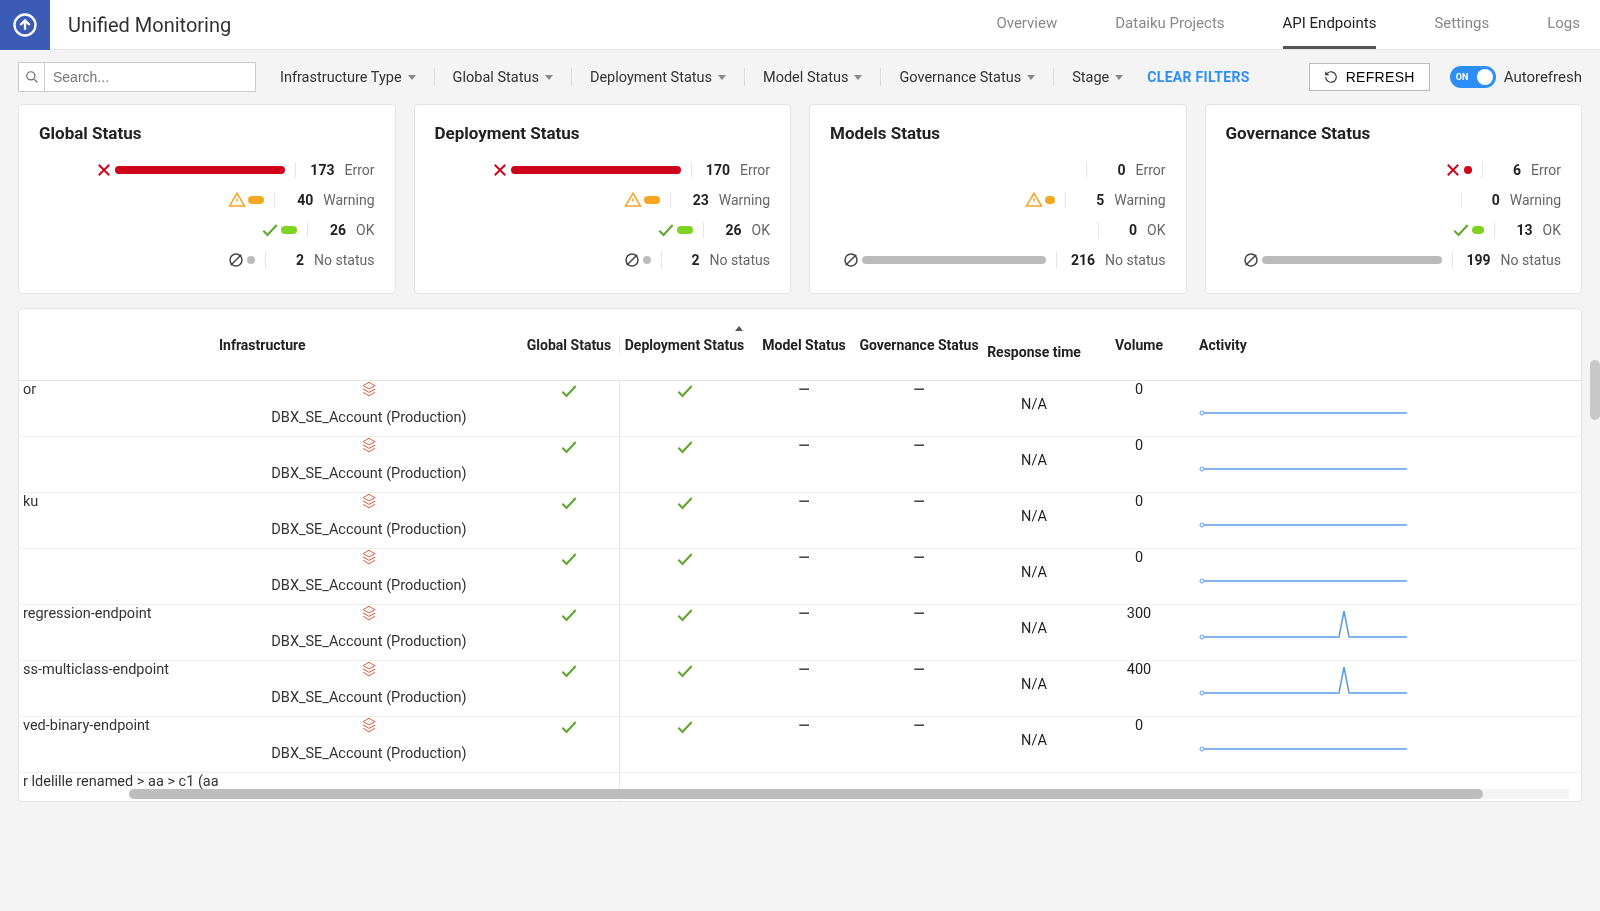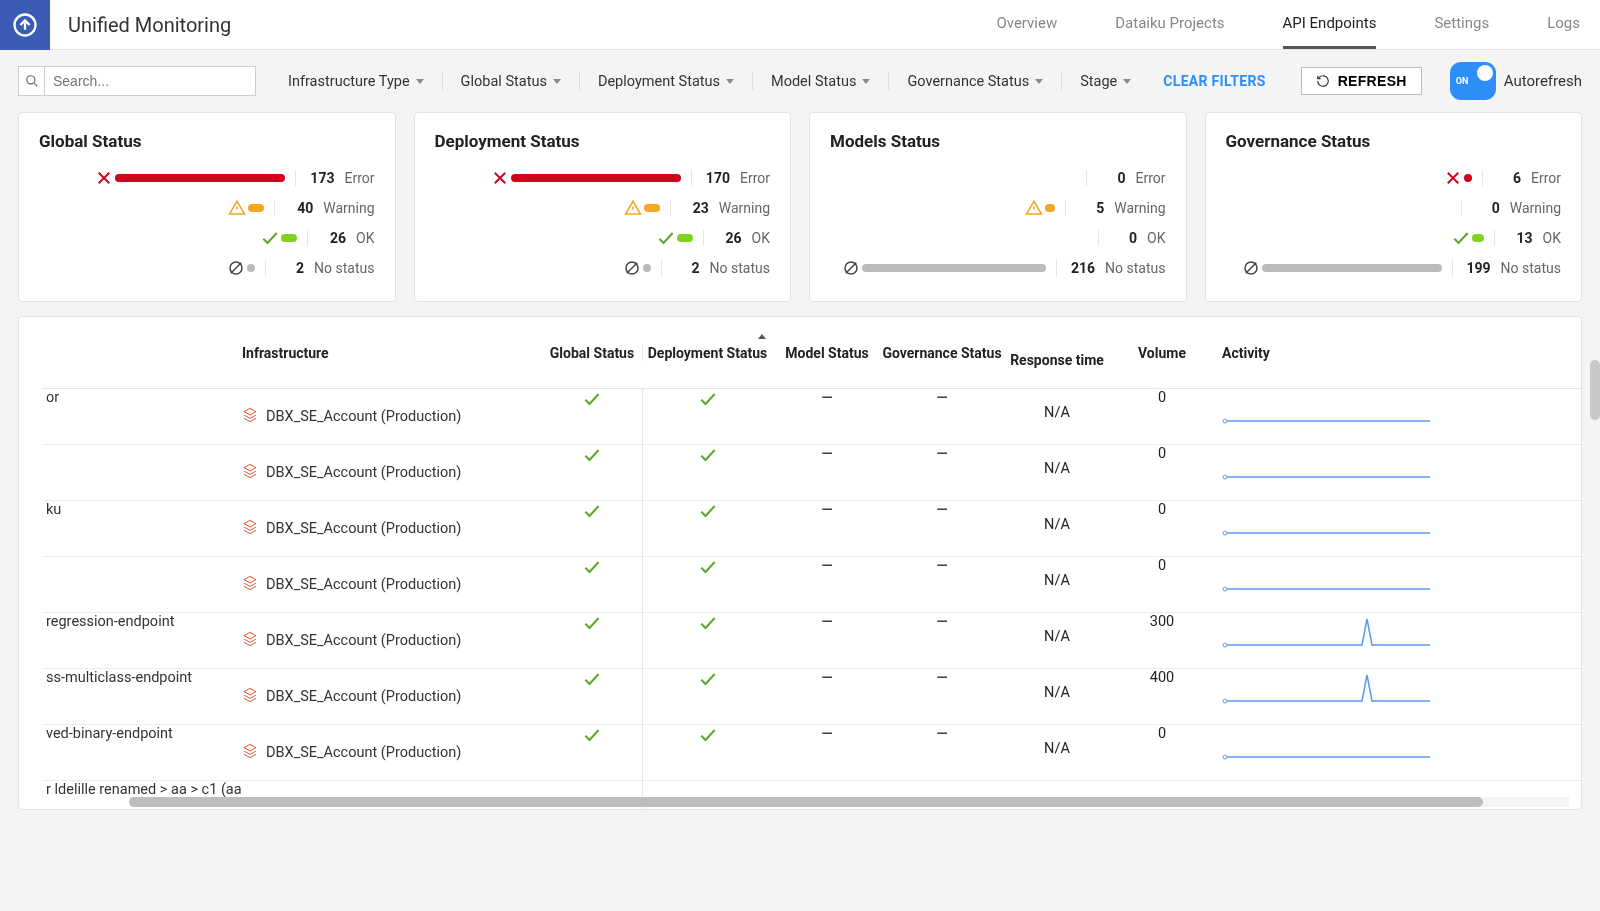--- a/index.html
+++ b/index.html
@@ -8,31 +8,31 @@
 
 .header { display: flex; align-items: center; background: #fff; height: 50px; border-bottom: 1px solid #e5e5e5; }
 .logo-badge { width: 50px; height: 50px; background: #3b5bb5; display: flex; align-items: center; justify-content: center; }
 .logo-badge svg { width: 28px; height: 28px; }
 .header-title { font-size: 20px; font-weight: 400; color: #333; margin-left: 18px; }
 .header-nav { margin-left: auto; display: flex; gap: 30px; padding-right: 20px; height: 100%; align-items: center; }
 .nav-item { font-size: 15px; color: #888; cursor: pointer; height: 100%; display: flex; align-items: center; border-bottom: 3px solid transparent; margin-left: 28px; }
 .nav-item.active { color: #222; font-weight: 400; border-bottom: 3px solid #555; }
 
 
-.toolbar { display: flex; align-items: center; padding: 12px 18px; gap: 28px; }
+.toolbar { display: flex; align-items: center; padding: 12px 18px; gap: 20px; }
 .search-wrap { display: flex; align-items: center; border: 1px solid #ccc; background: #fff; }
 .search-icon-box { width: 26px; height: 28px; display:flex; align-items:center; justify-content:center; border-right: 1px solid #ccc; }
 .search-input { border: none; outline: none; font-size: 14px; padding: 5px 8px; width: 210px; }
 .filter { display: flex; align-items: center; gap: 6px; font-size: 14.5px; color: #333; cursor: pointer; padding: 0 4px; }
 .filter-sep { width: 1px; height: 18px; background: #ddd; }
 .caret { width: 0; height: 0; border-left: 4px solid transparent; border-right: 4px solid transparent; border-top: 5px solid #888; }
 .clear-filters { color: #2e8ef7; font-weight: 700; font-size: 14px; letter-spacing: 0.3px; cursor: pointer; }
-.refresh-btn { margin-left: auto; border: 1px solid #bbb; background: #fff; padding: 5px 14px; font-size: 14px; font-weight: 700; display: flex; align-items:center; gap: 8px; letter-spacing: 0.3px; cursor: pointer; }
+.refresh-btn { margin-left: auto; border: 1px solid #bbb; background: #fff; padding: 5px 14px; font-size: 14px; font-weight: 400; display: flex; align-items:center; gap: 8px; letter-spacing: 0.3px; cursor: pointer; }
 .toggle { display: flex; align-items: center; gap: 8px; }
-.toggle-pill { width: 46px; height: 38px; border-radius: 11px; background: #2e8ef7; position: relative; display:flex; align-items:center; }
+.toggle-pill { width: 46px; height: 22px; border-radius: 11px; background: #2e8ef7; position: relative; display:flex; align-items:center; }
 .toggle-pill .on-label { color: #fff; font-size: 9px; font-weight: 700; margin-left: 6px; }
 .toggle-knob { width: 16px; height: 16px; border-radius: 50%; background: #fff; position: absolute; right: 3px; top: 3px; }
 .autorefresh-label { font-size: 15px; color: #333; }
 
 
 .cards-row { display: flex; gap: 18px; padding: 0 18px 14px; }
 .card { flex: 1; background: #fff; border: 1px solid #e3e3e3; border-radius: 4px; padding: 18px 20px 14px; }
 .card h3 { font-size: 17px; font-weight: 700; color: #222; margin-bottom: 16px; }
 .status-row { display: flex; align-items: center; gap: 10px; margin-bottom: 8px; height: 22px; }
 .status-icon { width: 22px; display:flex; justify-content:center; }
@@ -40,35 +40,35 @@
 .status-bar.red { background: #d0021b; }
 .status-bar.orange { background: #f5a623; }
 .status-bar.green { background: #7ed321; }
 .status-bar.gray { background: #bbb; }
 .sep-vert { width: 1px; height: 16px; background: #e5e5e5; }
 .count { font-weight: 700; font-size: 14px; width: 28px; text-align: right; }
 .label { font-size: 14px; color: #666; }
 .bar-pad { flex: 1; display: flex; align-items: center; justify-content: flex-end; }
 
 
-.table-wrap { margin: 0 18px; background: #fff; border: 1px solid #e3e3e3; border-radius: 4px; overflow: hidden; position: relative; padding-left: 23px; }
+.table-wrap { margin: 0 18px; background: #fff; border: 1px solid #e3e3e3; border-radius: 4px; overflow: hidden; position: relative; }
 .thead { display: flex; border-bottom: 1px solid #e5e5e5; height: 72px; align-items: center; font-weight: 700; font-size: 14px; color: #222; }
 .col-name { width: 200px; padding-left: 4px; }
 .col-infra { width: 300px; }
 .col-gs { width: 100px; text-align: center; }
 .col-ds { width: 130px; text-align: center; position: relative; }
 .col-ms { width: 110px; text-align: center; }
 .col-gov { width: 120px; text-align: center; }
 .col-rt { width: 110px; text-align: center; margin-top: 15px; }
 .col-vol { width: 100px; text-align: center; }
 .col-act { width: 220px; text-align: left; padding-left: 10px; }
 .sort-caret-up { position:absolute; right: 6px; bottom: 22px; width:0; height:0; border-left:4px solid transparent; border-right:4px solid transparent; border-bottom:5px solid #555; }
 .trow { display: flex; border-bottom: 1px solid #eee; height: 56px; font-size: 14.5px; }
 .name-cell { width: 200px; padding-left: 4px; color: #333; white-space: nowrap; overflow: hidden; }
-.infra-cell { width: 300px; display: flex; align-items: center; gap: 8px; color: #333; }
+.infra-cell { width: 300px; display: flex; align-items: center; gap: 8px; color: #333; flex-direction: column; }
 .infra-icon { color: #e55b3c; }
 .check-g { color: #5fa82a; }
 .dash { color: #444; font-weight: 600; }
 .spark { width: 210px; height: 36px; }
 .vline { border-left: 1px solid #e5e5e5; }
 .hscroll { position:absolute; left:110px; right:12px; bottom:2px; height:10px; background:#f4f4f4; }
 .hscroll-thumb { height:100%; background:#bdbdbd; border-radius:5px; margin-left: 0; width: 94%; }
 .vscroll-page { position:fixed; right:0; top:360px; width:10px; height:60px; background:#c8c8c8; border-radius:5px; }
 </style>
 </head>

